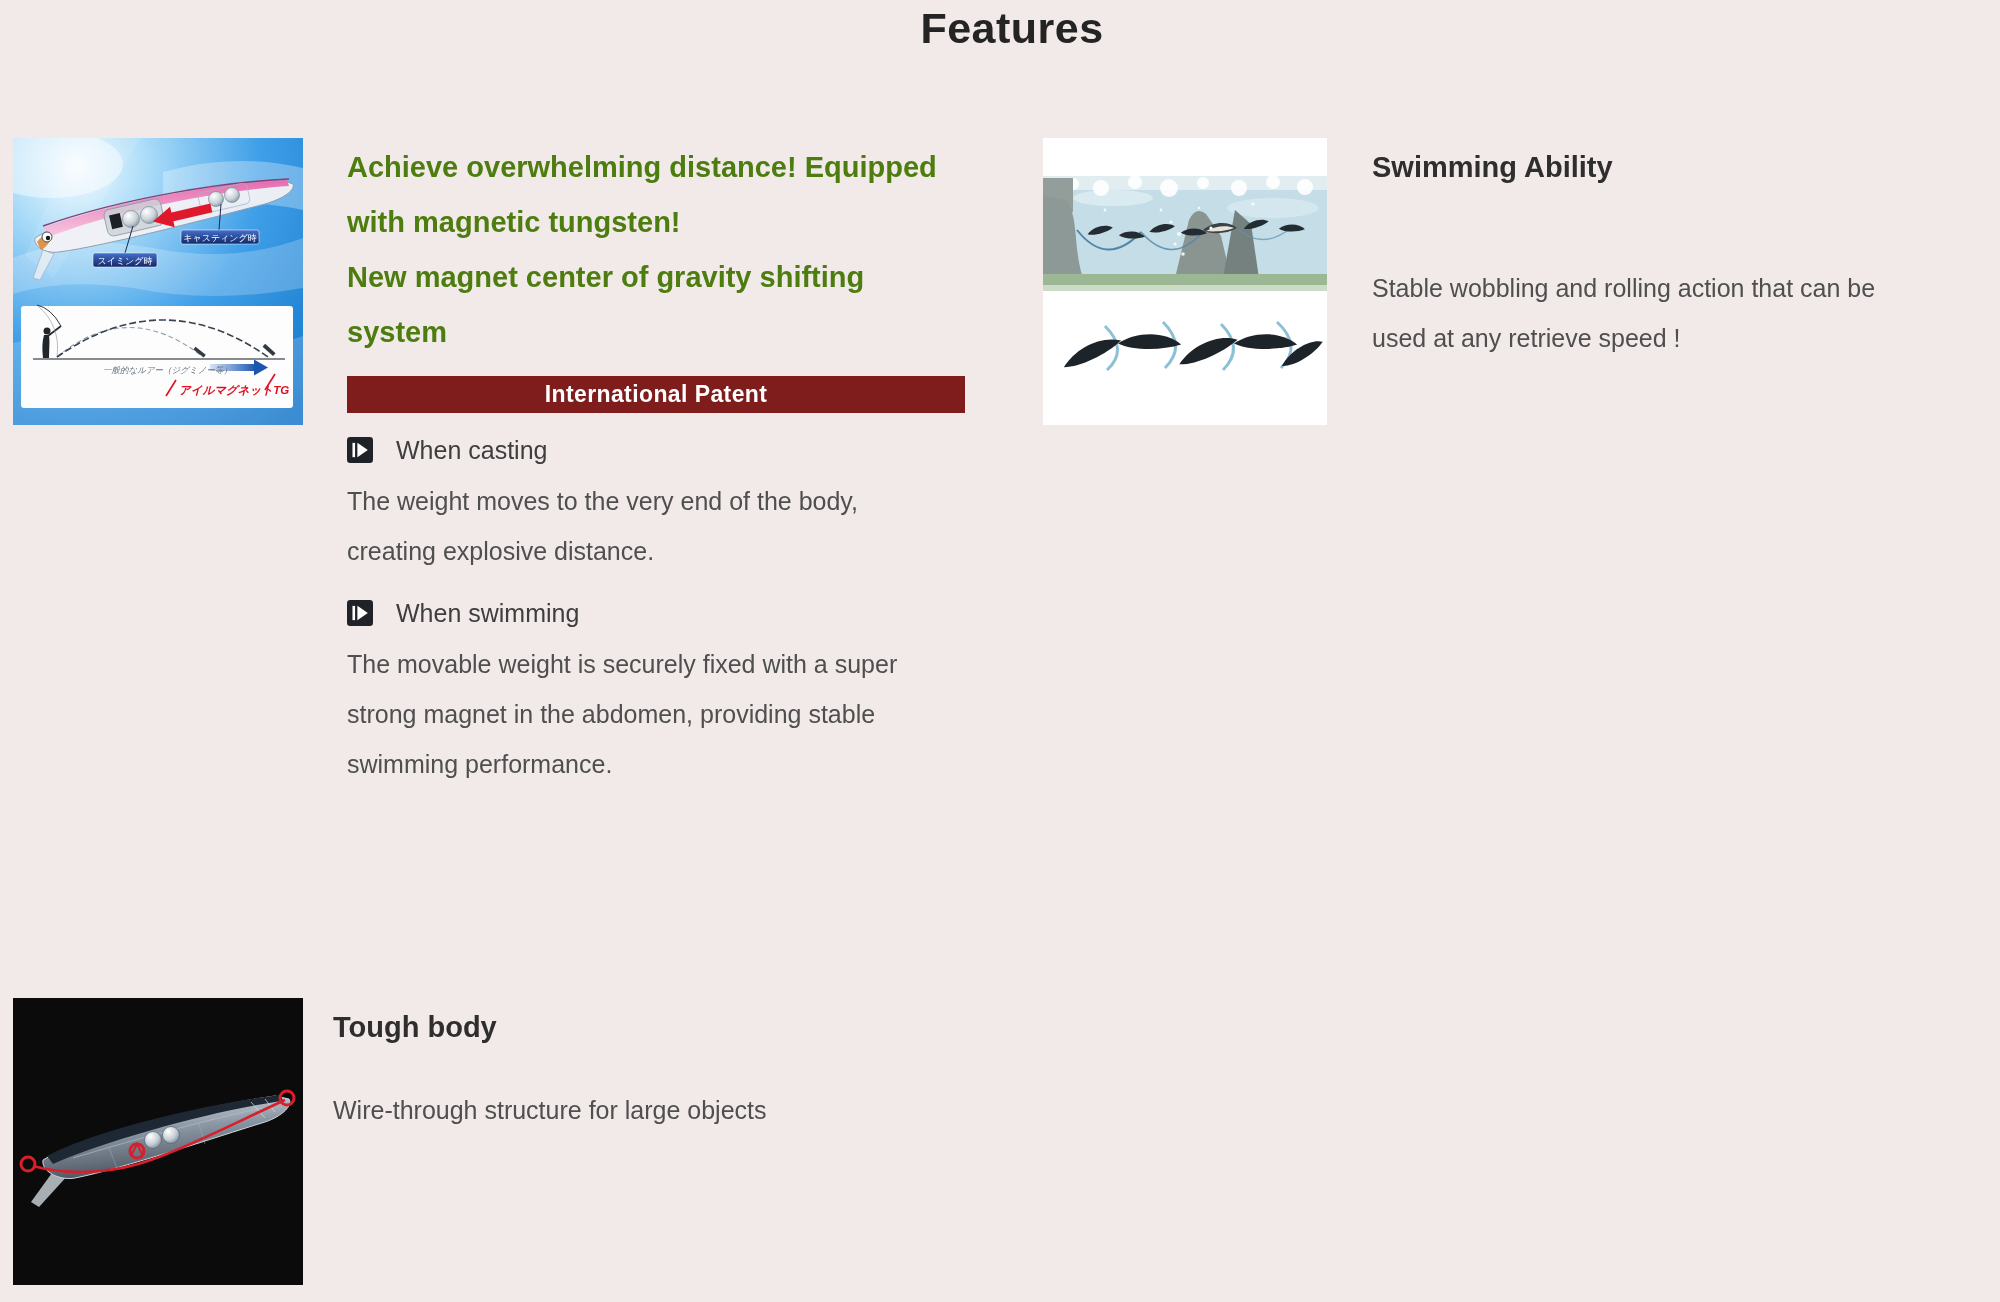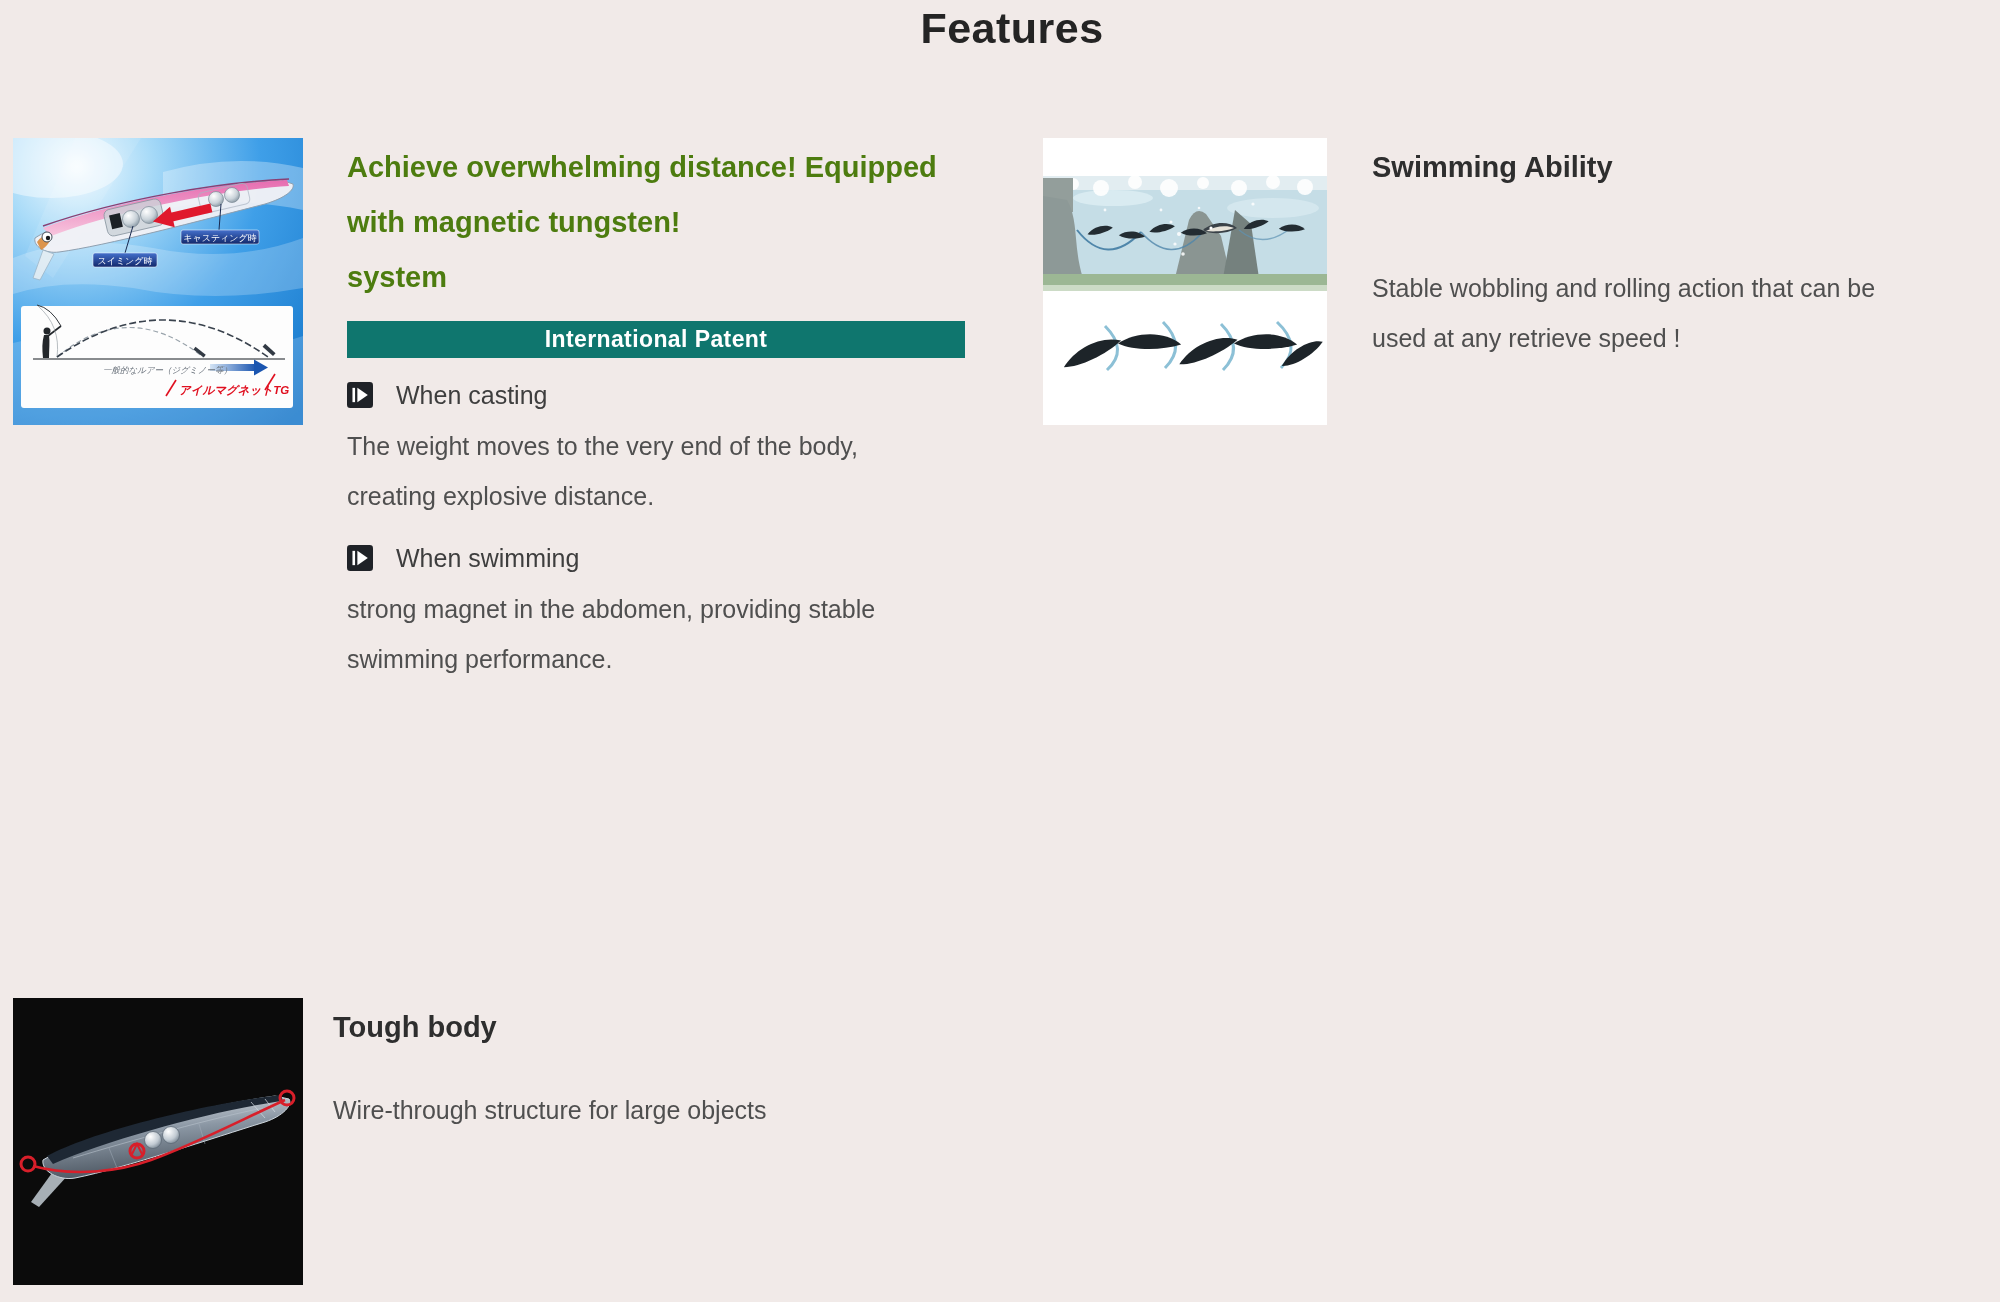--- a/index.html
+++ b/index.html
@@ -15,21 +15,21 @@
     letter-spacing:0.5px;
     padding-left:12px;
   }
   .img-box{position:absolute;overflow:hidden;}
   .img-box svg{display:block;}
   .text-col{position:absolute;width:640px;}
   .h-line{font-size:29px;font-weight:bold;color:#4d7c0f;line-height:55px;white-space:nowrap;}
   .feature-heading{font-size:29px;font-weight:bold;color:#2e2e2e;line-height:55px;white-space:nowrap;}
   .body-line{font-size:25px;color:#4f4f4f;line-height:50px;white-space:nowrap;}
   .banner{
-    margin-top:16px;width:618px;height:37px;background:#0f766e;
+    margin-top:16px;width:618px;height:37px;background:#7f1d1d;
     display:flex;align-items:center;justify-content:center;
   }
   .banner span{color:#ffffff;font-weight:bold;font-size:23px;letter-spacing:0.4px;}
   .section-label-row{display:flex;align-items:center;gap:23px;height:32px;}
   .section-label-row.first{margin-top:21px;}
   .section-label-row.second{margin-top:21px;}
   .play-icon{width:26px;height:26px;flex:0 0 26px;}
   .section-label{font-size:25px;color:#3e3e3e;}
   .section-body{margin-top:10px;}
   .note-line{margin-top:12px;font-size:25px;color:#4f4f4f;line-height:50px;white-space:nowrap;}
@@ -127,20 +127,21 @@
       <path d="M153,258 L163,242" stroke="#e01020" stroke-width="1.6"></path>
       <path d="M252,252 L262,236" stroke="#e01020" stroke-width="1.6"></path>
       <text x="166" y="256" font-size="11.5" font-weight="bold" font-style="italic" fill="#e01020" font-family="sans-serif">アイルマグネットTG</text>
     </g>
   </svg>
 </div>
 
 <div class="text-col" style="left:347px;top:140px;">
   <div class="h-line">Achieve overwhelming distance! Equipped</div>
   <div class="h-line">with magnetic tungsten!</div>
+  <div class="h-line">New magnet center of gravity shifting</div>
   <div class="h-line">system</div>
 
   <div class="banner">
     <span>International Patent</span>
   </div>
 
   <div class="section-label-row first">
     <svg class="play-icon" viewBox="0 0 20 20">
       <rect width="20" height="20" rx="2.5" fill="#1f2227"></rect>
       <rect x="4.2" y="4.5" width="2" height="11" fill="#ffffff"></rect>
@@ -155,20 +156,21 @@
 
   <div class="section-label-row second">
     <svg class="play-icon" viewBox="0 0 20 20">
       <rect width="20" height="20" rx="2.5" fill="#1f2227"></rect>
       <rect x="4.2" y="4.5" width="2" height="11" fill="#ffffff"></rect>
       <polygon points="8,4.5 16,10 8,15.5" fill="#ffffff"></polygon>
     </svg>
     <span class="section-label">When swimming</span>
   </div>
   <div class="section-body">
+    <div class="body-line">The movable weight is securely fixed with a super</div>
     <div class="body-line">strong magnet in the abdomen, providing stable</div>
     <div class="body-line">swimming performance.</div>
   </div>
 
 </div>
 
 <div class="img-box" style="left:1043px;top:138px;width:284px;height:287px;">
   <svg width="284" height="287" viewBox="0 0 284 287">
     <rect width="284" height="287" fill="#ffffff"></rect>
     <g>

